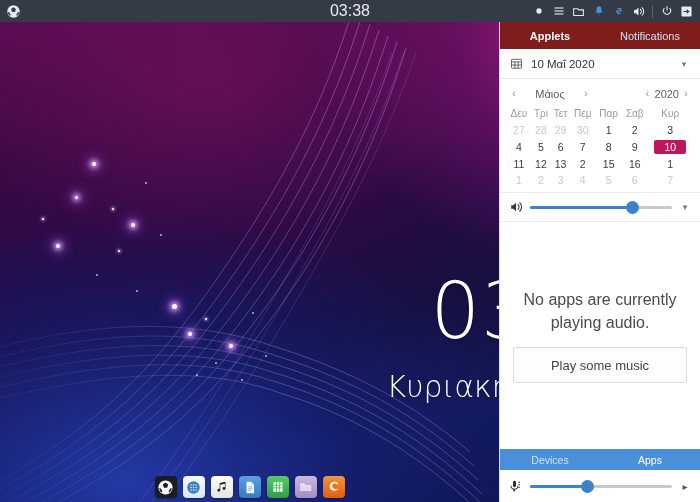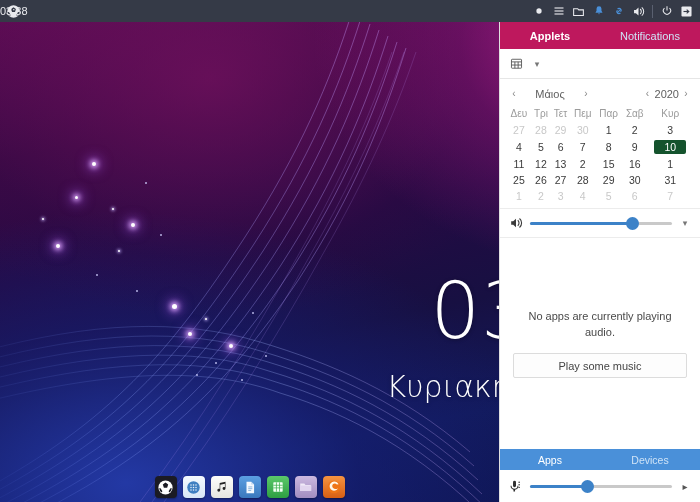--- a/index.html
+++ b/index.html
@@ -49,22 +49,22 @@
     z-index: 40;
   }
   #panel-menu {
     width: 26px; height: 22px;
     display: flex; align-items: center; justify-content: center;
     cursor: pointer;
   }
   #panel-clock {
     position: absolute; left: 0; right: 0; top: 0;
     height: 34px; line-height: 22px;
-    text-align: left;
-    color: #e9eaee; font-size: 11px;
+    text-align: center;
+    color: #e9eaee; font-size: 16px;
     pointer-events: none;
   }
   #tray {
     position: absolute; right: 4px; top: 0;
     height: 22px;
     display: flex; align-items: center; gap: 1px;
     z-index: 2;
   }
   .tray-btn {
     width: 19px; height: 22px;
@@ -80,21 +80,21 @@
     position: absolute; right: 0; top: 22px;
     width: 201px; height: 480px;
     background: #ffffff;
     z-index: 30;
     display: flex; flex-direction: column;
     border-left: 1px solid #e0e0e0;
     font-size: 11px; color: #3b3b3b;
   }
   .tabbar {
     display: flex; height: 27px;
-    background: #be185d; flex-shrink: 0;
+    background: #7f1d1d; flex-shrink: 0;
   }
   .tab {
     flex: 1; display: flex; align-items: center; justify-content: center;
     font-size: 11px; cursor: pointer;
     color: #cfe3f7;
   }
   .tab.active { color: #ffffff; font-weight: bold; }
 
   .date-row {
     display: flex; align-items: center;
@@ -120,21 +120,21 @@
     font-size: 10px; font-weight: normal; color: #9a9a9a;
     padding: 2px 0 3px 0; text-align: center;
   }
   table.cal-grid td {
     font-size: 10.5px; text-align: center; padding: 2px 0;
     color: #3a3a3a; cursor: pointer;
   }
   table.cal-grid td.other { color: #c8c8c8; }
   table.cal-grid td.today span {
     display: inline-block; min-width: 19px;
-    background: #14532d; color: #fff; border-radius: 2px;
+    background: #be185d; color: #fff; border-radius: 2px;
     padding: 1px 10px;
   }
 
   .vol-row {
     display: flex; align-items: center; gap: 7px;
     height: 30px; padding: 0 9px;
     border-top: 1px solid #ececec;
     border-bottom: 1px solid #ececec;
     flex-shrink: 0;
   }
@@ -152,25 +152,25 @@
     width: 13px; height: 13px; border-radius: 50%;
     background: #3c82c8; margin-left: -6px;
   }
   .caret { width: 12px; text-align: center; color: #777; font-size: 9px; cursor: pointer; }
 
   .player-area {
     flex: 1; display: flex; flex-direction: column;
     align-items: center; justify-content: center;
     padding: 6px 13px; text-align: center;
   }
-  .player-msg { font-size: 11px; color: #4a4a4a; line-height: 1.45; margin-bottom: 13px; }
+  .player-msg { font-size: 16px; color: #4a4a4a; line-height: 1.45; margin-bottom: 13px; }
   .play-btn {
-    width: 100%; height: 25px;
+    width: 100%; height: 36px;
     border: 1px solid #dcdcdc; border-radius: 2px;
-    background: #fdfdfd; color: #454545; font-size: 11px;
+    background: #fdfdfd; color: #454545; font-size: 13px;
     display: flex; align-items: center; justify-content: center;
     cursor: pointer; font-family: "Liberation Sans", sans-serif;
   }
 
   .subtabbar {
     display: flex; height: 21px; background: #4a90d9; flex-shrink: 0;
   }
   .subtab {
     flex: 1; display: flex; align-items: center; justify-content: center;
     font-size: 10.5px; color: #cfe3f7; cursor: pointer;
@@ -444,20 +444,21 @@
     </div>
 
     <div class="date-row">
       <svg width="13" height="13" viewBox="0 0 16 16" fill="none" stroke="#555" stroke-width="1.1">
         <rect x="1.8" y="2.8" width="12.4" height="11" rx="0.8"></rect>
         <line x1="1.8" y1="6" x2="14.2" y2="6"></line>
         <line x1="6" y1="6" x2="6" y2="13.8"></line>
           <line x1="10" y1="6" x2="10" y2="13.8"></line>
         <line x1="1.8" y1="9.9" x2="14.2" y2="9.9"></line>
       </svg>
+      <span class="dtext">10 Μαΐ 2020</span>
       <span class="caret">▾</span>
     </div>
 
     <div class="cal">
       <div class="cal-nav">
         <span class="arrow">‹</span>
         <span class="month">Μάιος</span>
         <span class="arrow">›</span>
         <span class="spacer"></span>
         <span class="arrow">‹</span>
@@ -498,29 +499,20 @@
             <tr>
               <td>11</td>
               <td>12</td>
               <td>13</td>
               <td>2</td>
               <td>15</td>
               <td>16</td>
               <td>1</td>
             </tr>
             <tr>
-              <td>25</td>
-              <td>26</td>
-              <td>27</td>
-              <td>28</td>
-              <td>29</td>
-              <td>30</td>
-              <td>31</td>
-            </tr>
-            <tr>
               <td class="other">1</td>
               <td class="other">2</td>
               <td class="other">3</td>
               <td class="other">4</td>
               <td class="other">5</td>
               <td class="other">6</td>
               <td class="other">7</td>
             </tr>
           </tbody>
       </table>
@@ -539,22 +531,22 @@
       </div>
       <span class="caret">▾</span>
     </div>
 
     <div class="player-area">
       <div class="player-msg">No apps are currently playing audio.</div>
       <div class="play-btn">Play some music</div>
     </div>
 
     <div class="subtabbar">
+      <div class="subtab">Devices</div>
       <div class="subtab active">Apps</div>
-      <div class="subtab">Devices</div>
     </div>
 
     <div class="mic-row">
       <svg width="14" height="15" viewBox="0 0 16 16">
         <g fill="#2f2f2f">
           <rect x="4.6" y="1.4" width="3.4" height="7.4" rx="1.7"></rect>
           <path d="M2.9 7.2a3.4 3.4 0 0 0 6.8 0h1.1a4.5 4.5 0 0 1-3.9 4.4v2.2H5.1v-2.2A4.5 4.5 0 0 1 1.8 7.2z"></path>
           <circle cx="11.6" cy="3.2" r="0.85"></circle>
             <circle cx="11.6" cy="6.1" r="0.85"></circle>
             <circle cx="11.6" cy="9" r="0.85"></circle>

